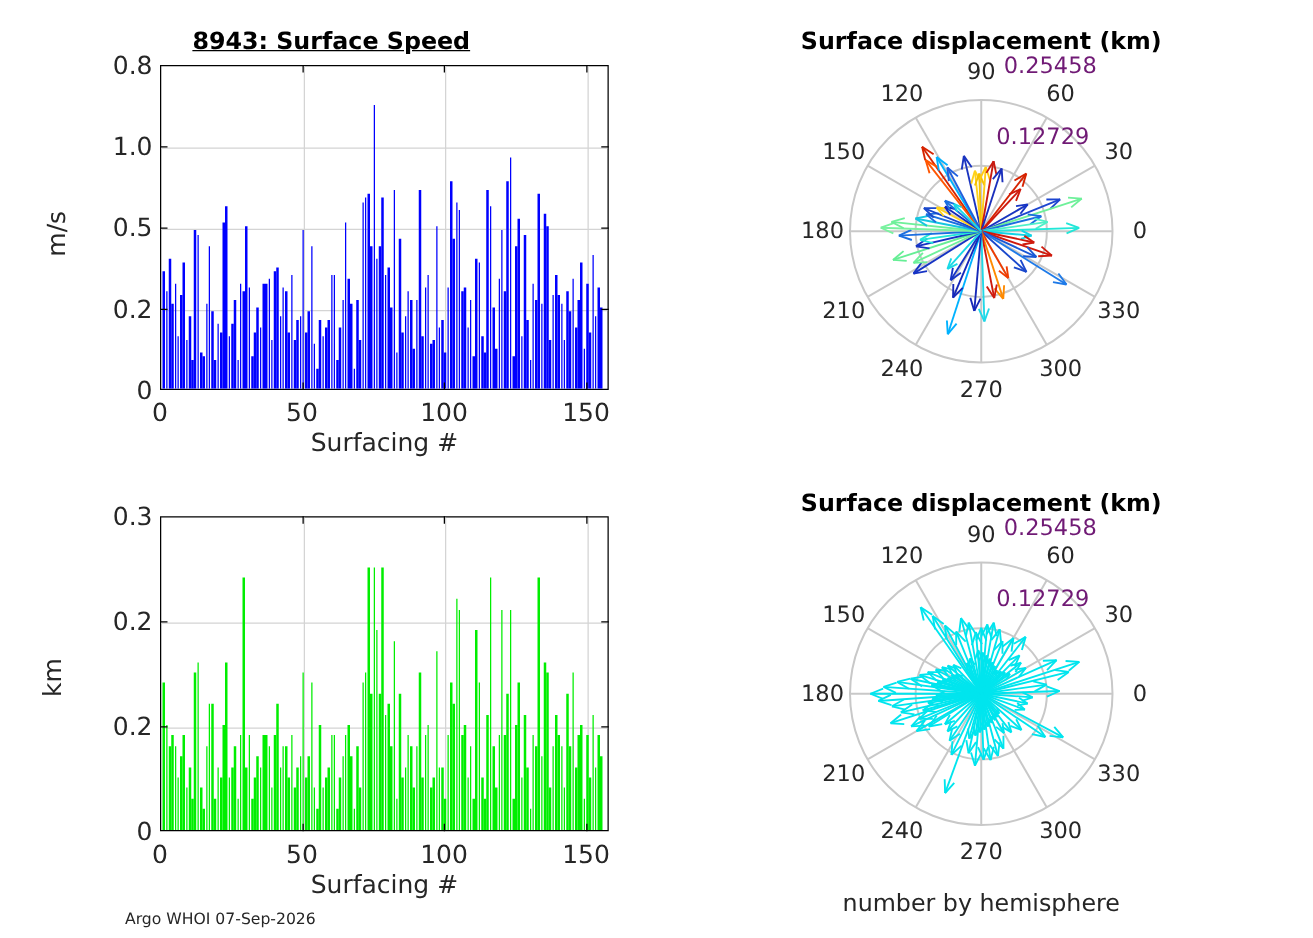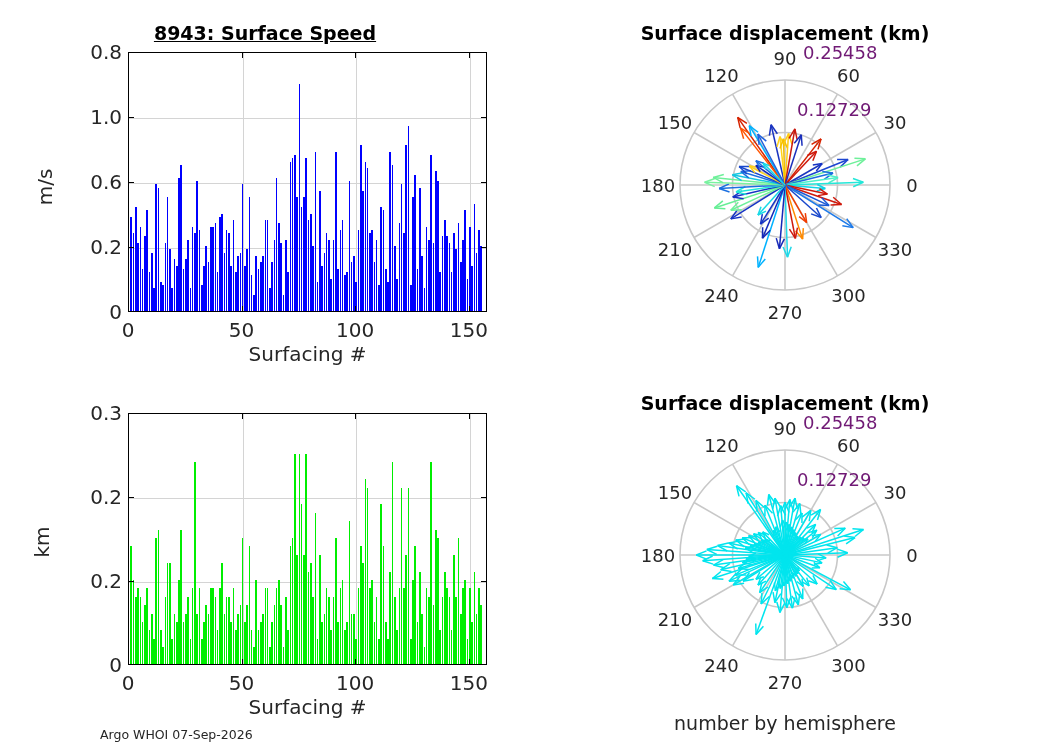--- a/index.html
+++ b/index.html
@@ -210,21 +210,21 @@
         <div class="bar" style="left: 346.839px; width: 1.6px; height: 58.5px; background: rgb(0, 0, 255);"></div>
         <div class="bar" style="left: 349.111px; width: 1.6px; height: 81.25px; background: rgb(0, 0, 255);"></div>
         <div class="bar" style="left: 351.384px; width: 1.6px; height: 65px; background: rgb(0, 0, 255);"></div>
       </div>
   </div>
   <div id="speed-axis-deco">
       <div class="ytick" style="top: 312px; left: 60px; width: 62px;">0</div>
       <div class="ytick" style="top: 247px; left: 60px; width: 62px;">0.2</div>
       <div class="ytick-mark" style="left: 128px; top: 247px;"></div>
       <div class="ytick-mark" style="left: 481px; top: 247px;"></div>
-      <div class="ytick" style="top: 182px; left: 60px; width: 62px;">0.6</div>
+      <div class="ytick" style="top: 182px; left: 60px; width: 62px;">0.5</div>
       <div class="ytick-mark" style="left: 128px; top: 182px;"></div>
       <div class="ytick-mark" style="left: 481px; top: 182px;"></div>
       <div class="ytick" style="top: 117px; left: 60px; width: 62px;">1.0</div>
       <div class="ytick-mark" style="left: 128px; top: 117px;"></div>
       <div class="ytick-mark" style="left: 481px; top: 117px;"></div>
       <div class="ytick" style="top: 52px; left: 60px; width: 62px;">0.8</div>
       <div class="xtick" style="left: 128px; top: 318px;">0</div>
       <div class="xtick" style="left: 241.608px; top: 318px;">50</div>
       <div class="xtick-mark" style="left: 241.608px; top: 306px;"></div>
       <div class="xtick-mark" style="left: 241.608px; top: 52px;"></div>

